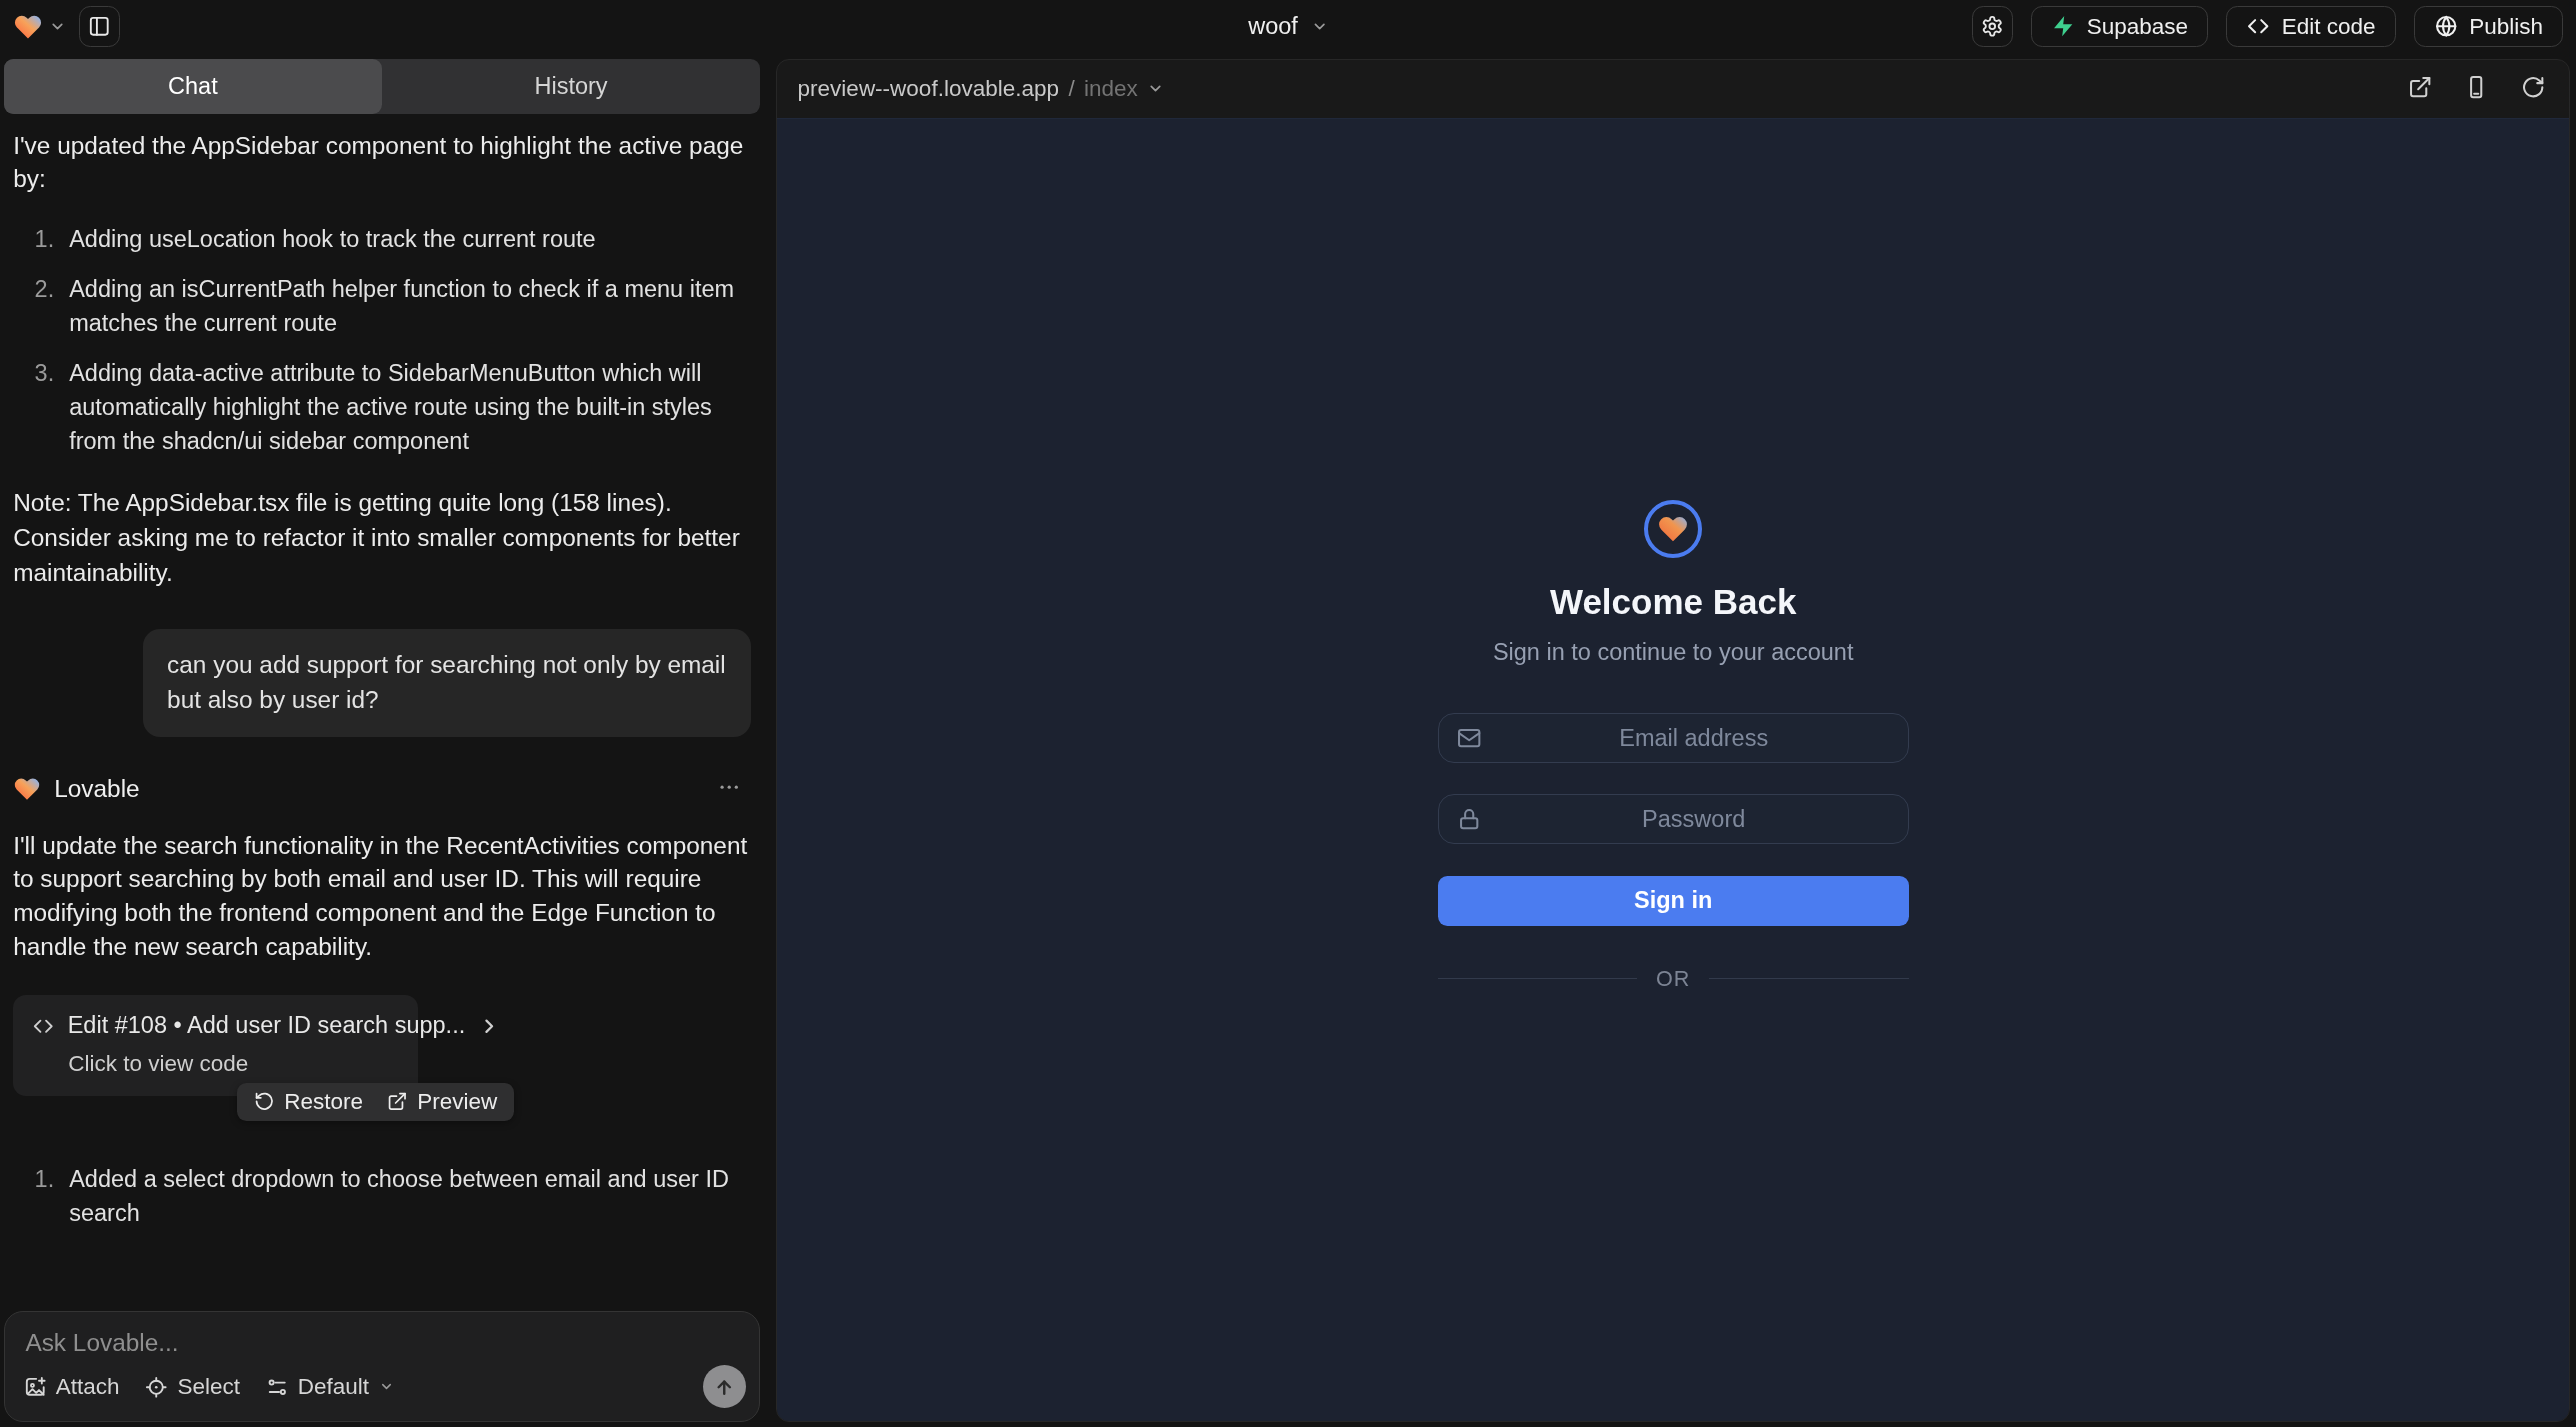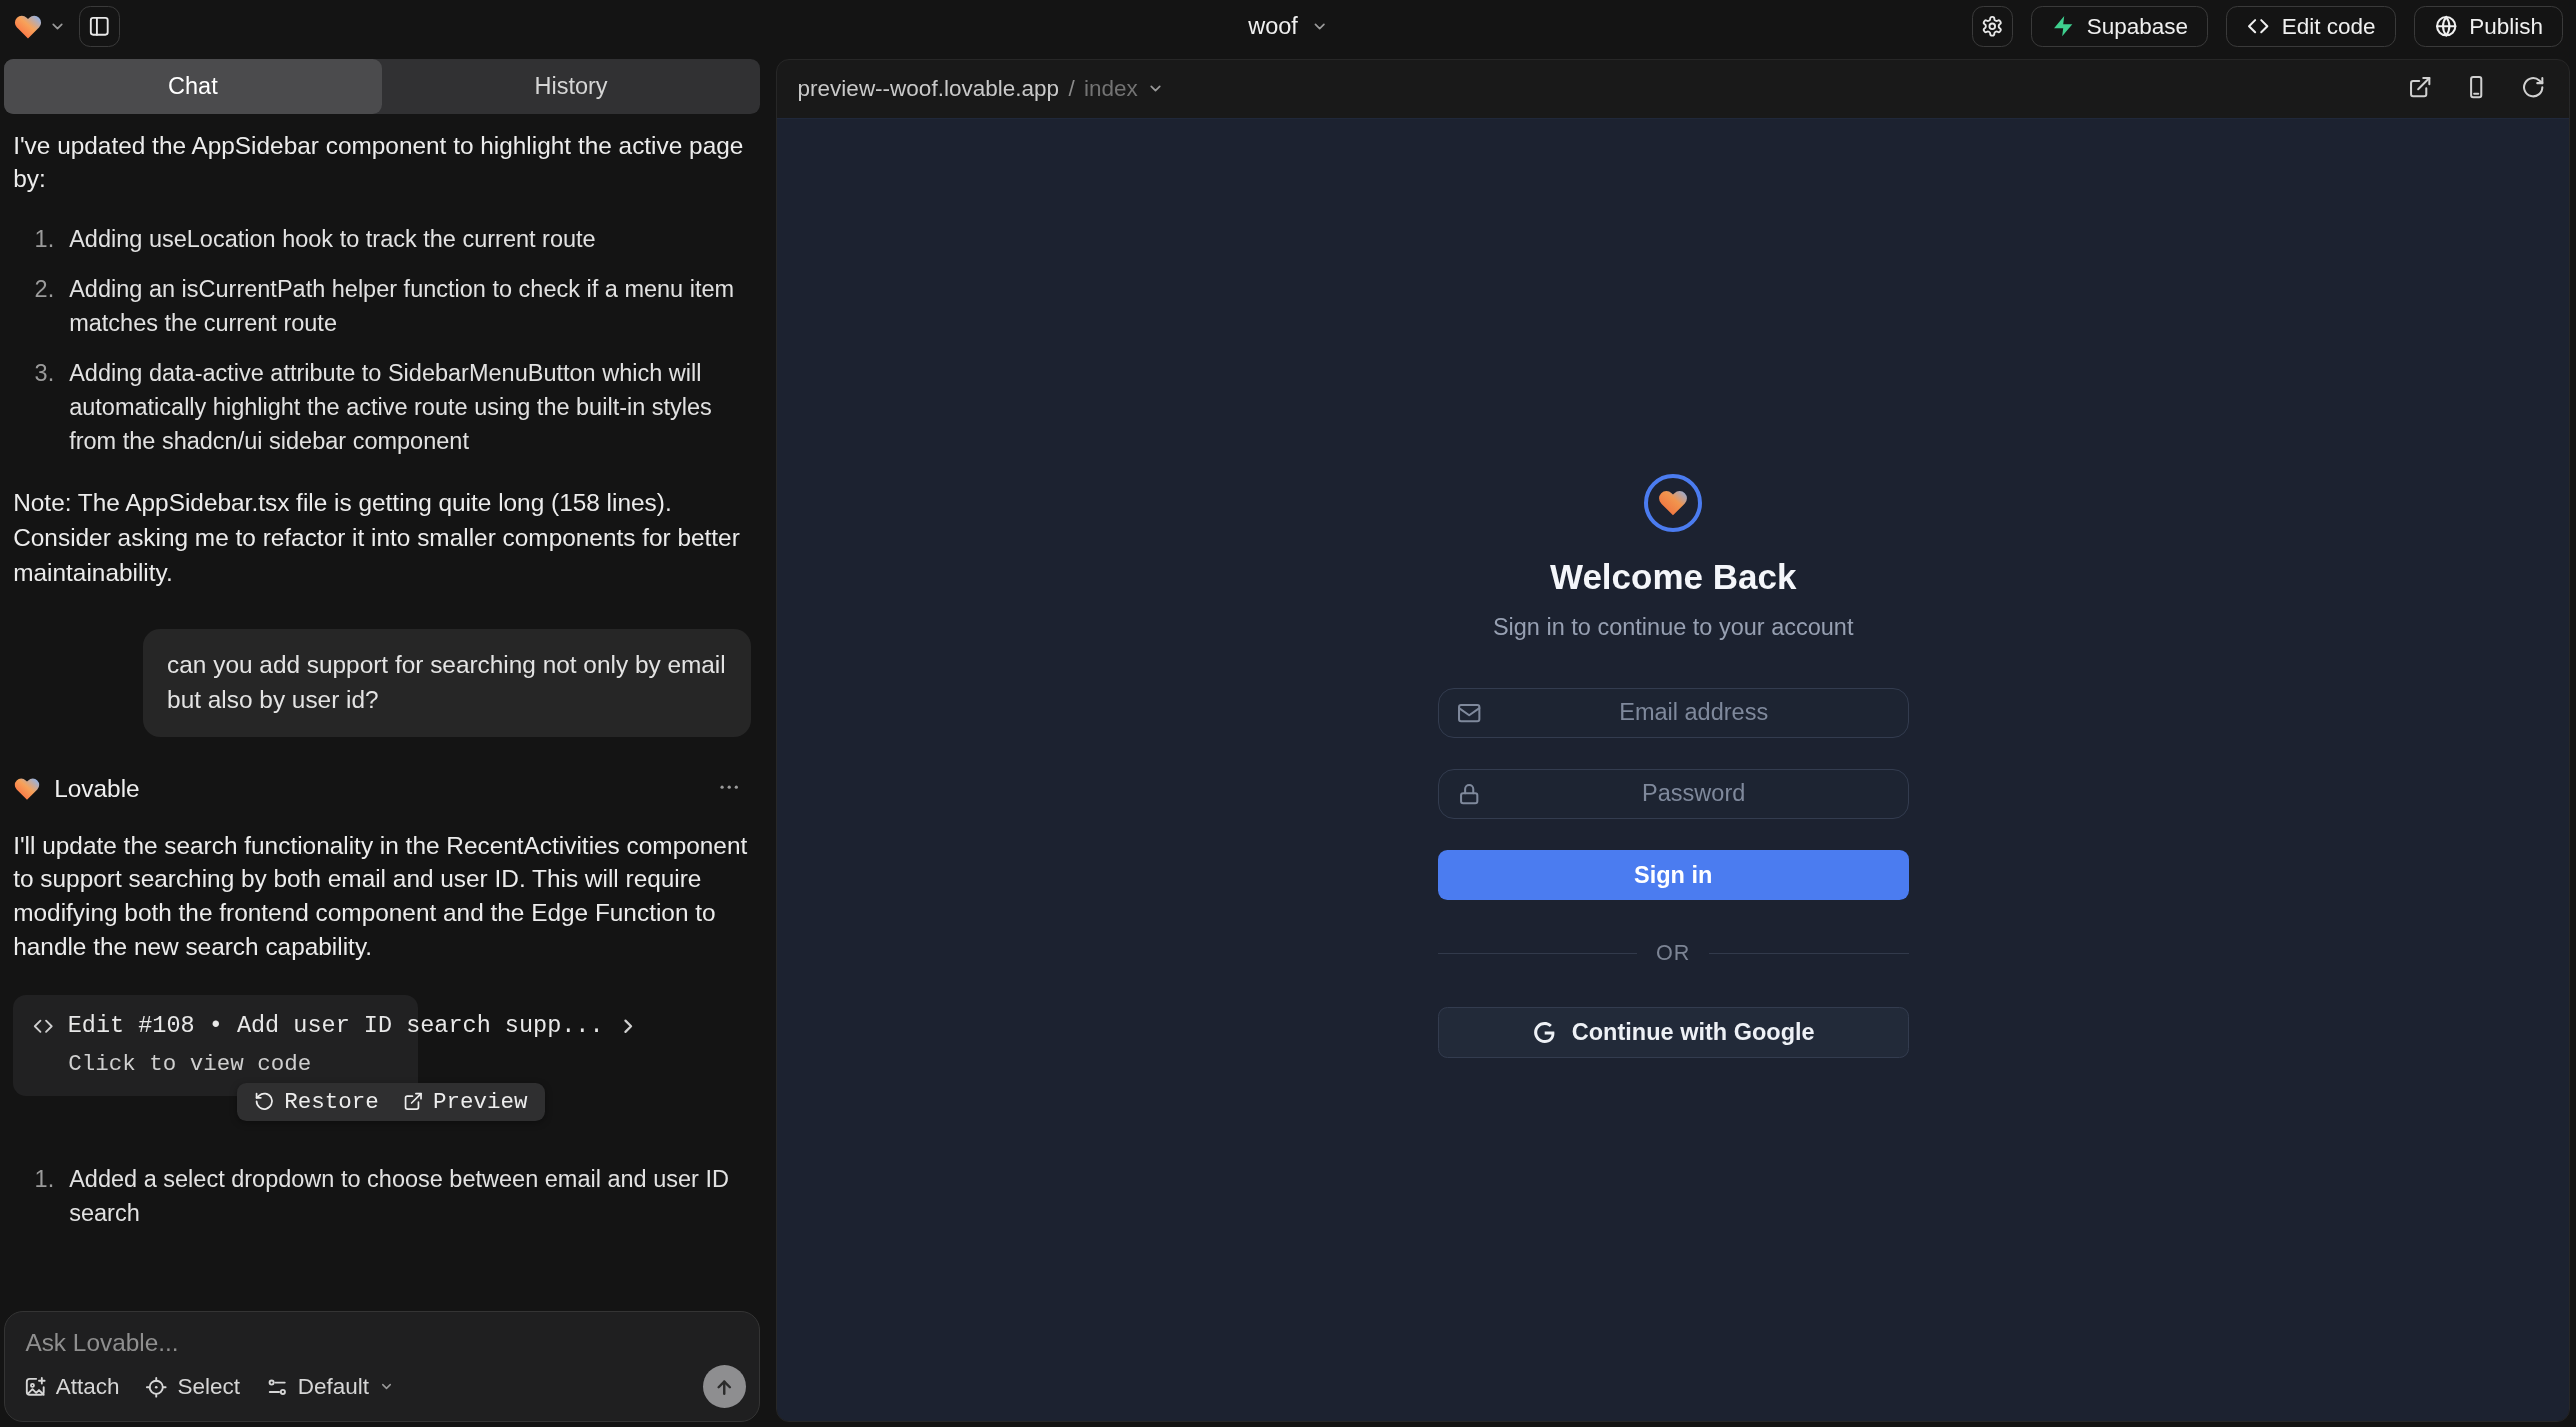--- a/index.html
+++ b/index.html
@@ -77,21 +77,21 @@
     background: #262626; border-radius: 17px; padding: 19px 24.4px;
     font-size: 24.4px; line-height: 1.42; color: #e3e3e3; max-width: 608px;
   }
 
   .assistant-header { display: flex; align-items: center; gap: 13px; margin: 13px 0 26px 0; }
   .assistant-heart { width: 28px; height: 28px; }
   .assistant-name { font-size: 24.4px; color: #f0f0f0; }
   .dots-btn { margin-left: auto; margin-right: 11.3px; background: none; border: none; color: #9a9a9a; cursor: pointer; }
   .dots-btn svg { width: 24.4px; height: 24.4px; }
 
-  .edit-wrap { position: relative; margin: 32px 0 66px 0; width: 417px; font-family: Liberation Mono, monospace; }
+  .edit-wrap { position: relative; margin: 32px 0 66px 0; width: 417px; }
   .edit-card {
     background: #212122; border-radius: 13px; padding: 17px 20.6px 19px 19px;
     cursor: pointer; width: 405px;
   }
   .edit-card-top { display: flex; align-items: center; gap: 13px; }
   .edit-card-top svg { width: 22.5px; height: 22.5px; color: #cfcfcf; flex: 0 0 auto; }
   .edit-title { font-size: 23.5px; color: #e8e8e8; white-space: nowrap; }
   .edit-chevron { margin-left: auto; }
   .edit-sub { font-size: 22.5px; color: #cfcfcf; margin: 11.3px 0 0 36px; }
   .edit-actions {
@@ -441,24 +441,18 @@
           </div>
 
           <button class="signin-btn">Sign in</button>
 
           <div class="or-row">
             <span class="line"></span>
             <span class="or-text">OR</span>
             <span class="line"></span>
           </div>
 
-          <button class="google-btn">
-            <svg viewBox="0 0 24 24" fill="currentColor">
-                <path d="M21.35 11.1h-9.17v2.73h6.51c-.33 3.81-3.5 5.44-6.5 5.44C8.36 19.27 5 16.25 5 12c0-4.1 3.2-7.27 7.2-7.27 3.09 0 4.9 1.97 4.9 1.97L19 4.72S16.56 2 12.1 2C6.42 2 2.03 6.8 2.03 12c0 5.05 4.13 10 10.22 10 5.35 0 9.25-3.67 9.25-9.09 0-1.15-.15-1.81-.15-1.81z"></path>
-              </svg>
-            <span>Continue with Google</span>
-          </button>
         </div>
       </div>
     </section>
   </div>
 </div>
 
 
 </body></html>

